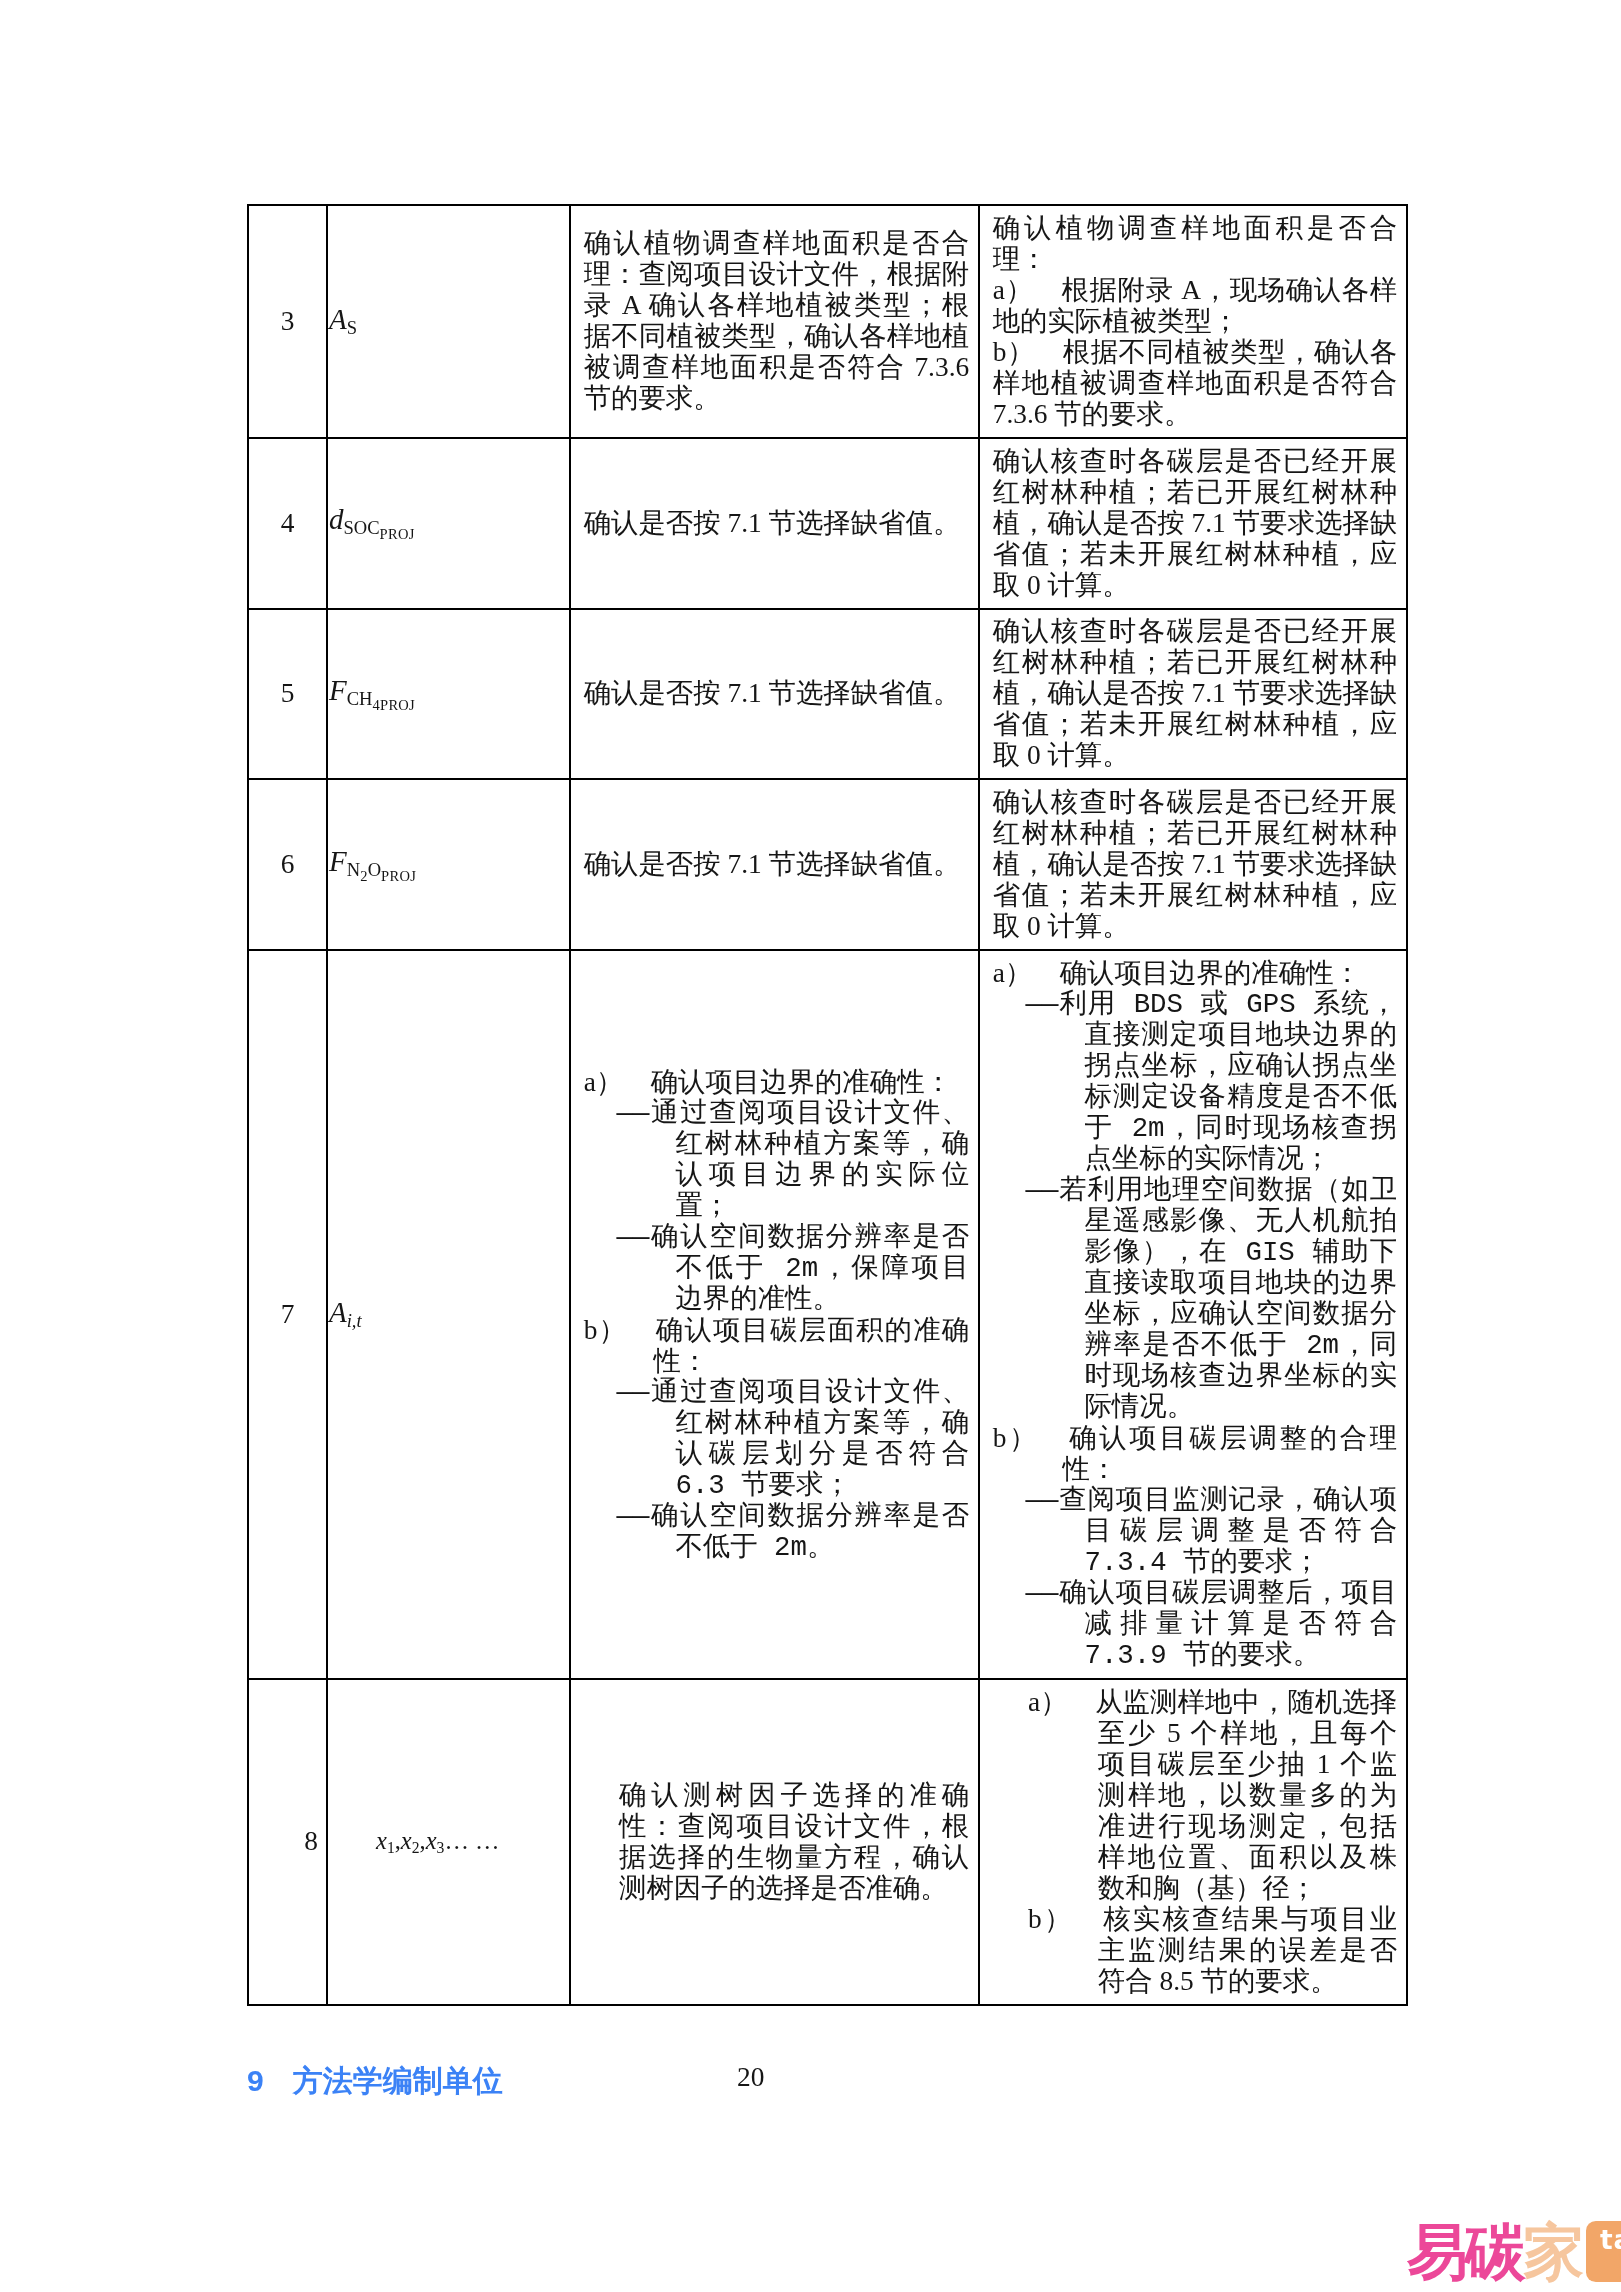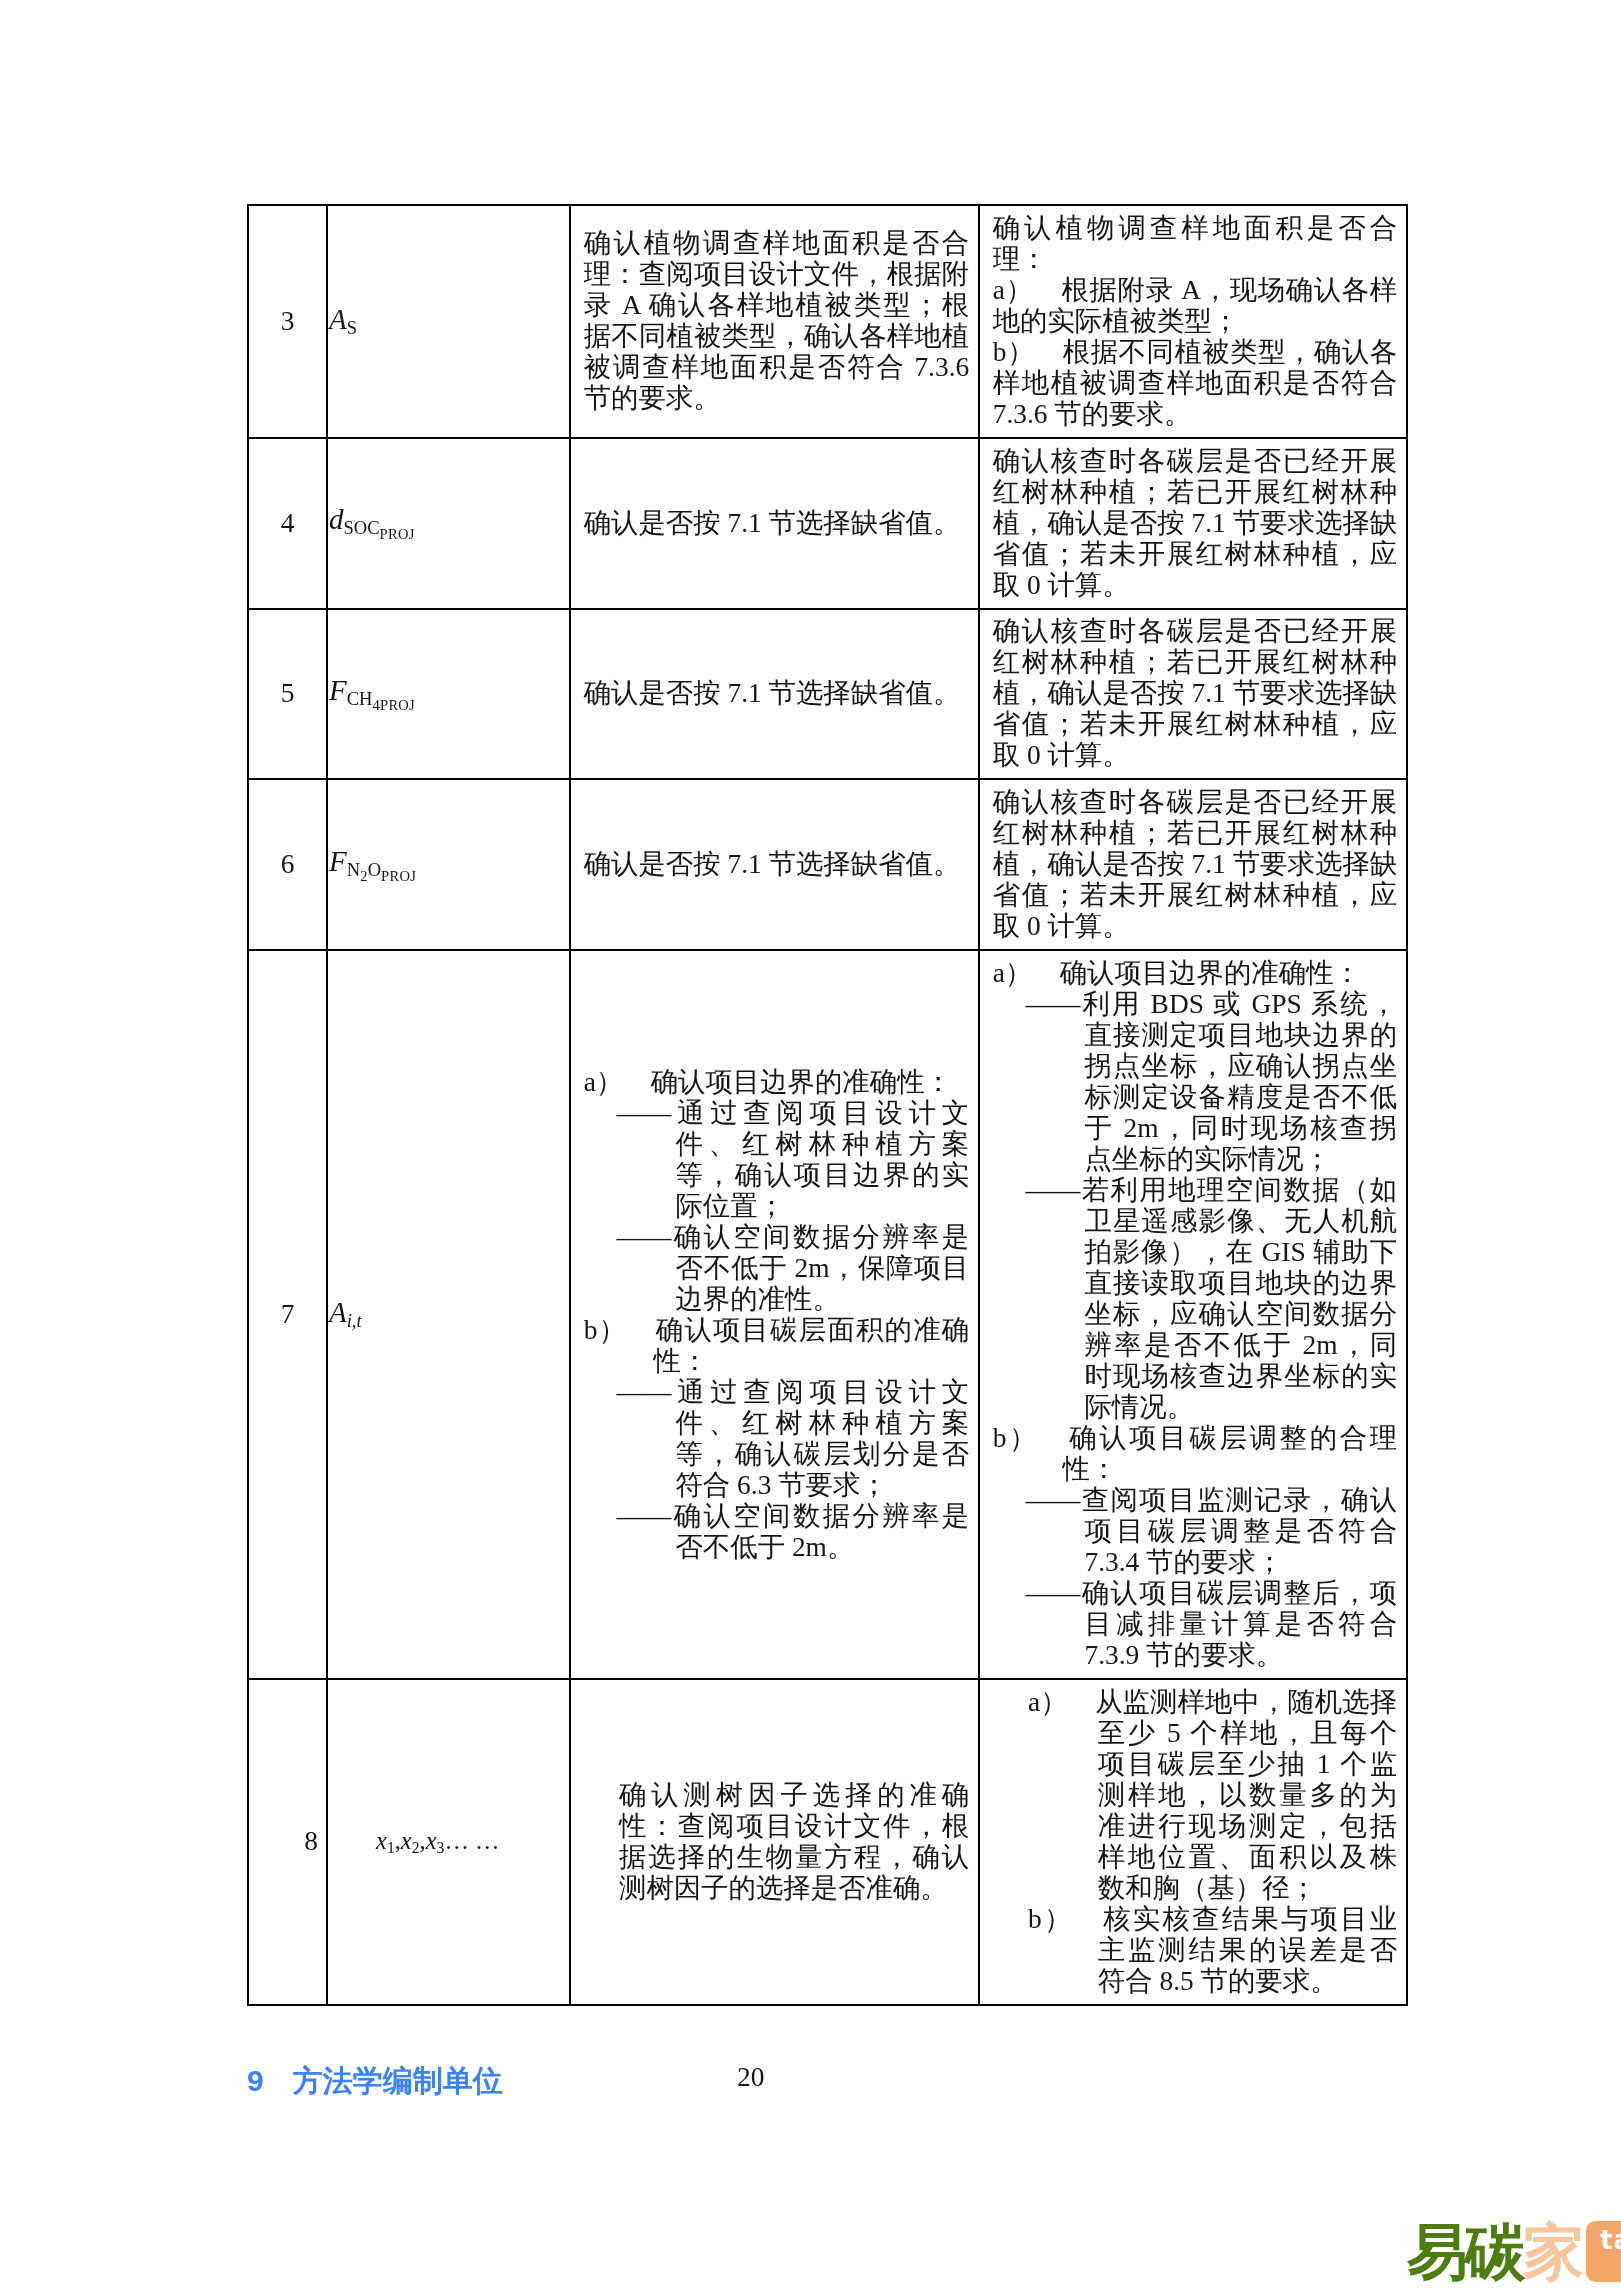--- a/index.html
+++ b/index.html
@@ -10,21 +10,21 @@
   table.vtable{border-collapse:collapse;table-layout:fixed;width:1160px;margin-top:204px;}
   table.vtable{border:2.9px solid #000;}
   table.vtable td{border-left:2px solid #000;border-right:2px solid #000;
                   border-top:2.9px solid #000;border-bottom:2.9px solid #000;
                   vertical-align:middle;overflow:hidden;}
   td.num{text-align:center;font-size:27.4px;}
   td.param{text-align:left;font-size:29px;white-space:nowrap;}
   td.mid,td.right{font-size:27.4px;line-height:31px;padding:6.9px 8.8px 6.9px 12.7px;}
   .para{text-align:justify;}
   .item-a{text-align:justify;padding-left:2.55em;text-indent:-2.55em;}
-  .item-dash{text-align:justify;padding-left:3.35em;text-indent:-2.15em;}
+  .item-dash{text-align:justify;padding-left:3.35em;text-indent:-2.15em;font-family:Liberation Mono, monospace;}
 
   tr[data-row="3"] td{height:194px;}
   tr[data-row="4"] td,tr[data-row="5"] td,tr[data-row="6"] td{height:139px;}
   tr[data-row="7"] td{height:606px;}
   tr[data-row="8"] td{height:223px;padding-left:48px;}
   tr[data-row="8"] td.param{font-size:24.5px;}
 
   .f-i{font-style:italic;}
   .f-sub{font-size:0.64em;vertical-align:-0.28em;}
   .f-isub{font-style:italic;font-size:0.64em;vertical-align:-0.28em;}
@@ -140,21 +140,21 @@
         </tbody>
     </table>
 
     <h2 class="sec-h"><span class="sec-no">9</span><span>方法学编制单位</span></h2>
 
   </div>
 
   <div class="pageno">20</div>
 
   <div class="watermark">
-    <span class="wm-cn wm-green" style="color: #4d7c0f;">易碳</span>
+    <span class="wm-cn wm-green" style="color: #ec4899;">易碳</span>
       <span class="wm-cn wm-orange" style="color: rgb(246, 198, 158);">家</span>
     <span class="wm-badge" style="background: rgb(242, 166, 104);">
       <span class="wm-b1">tanjiaoyi</span>
       <span class="wm-b2">.com</span>
     </span>
   </div>
 </div>
 
 
 </body></html>

